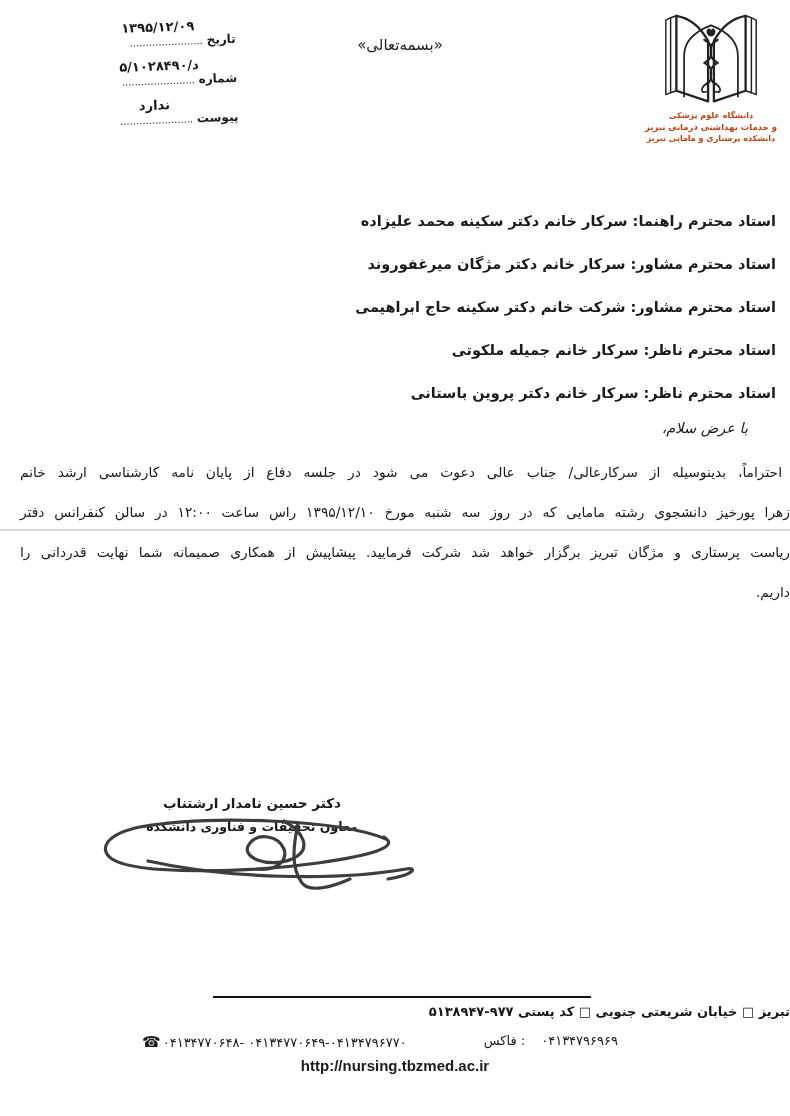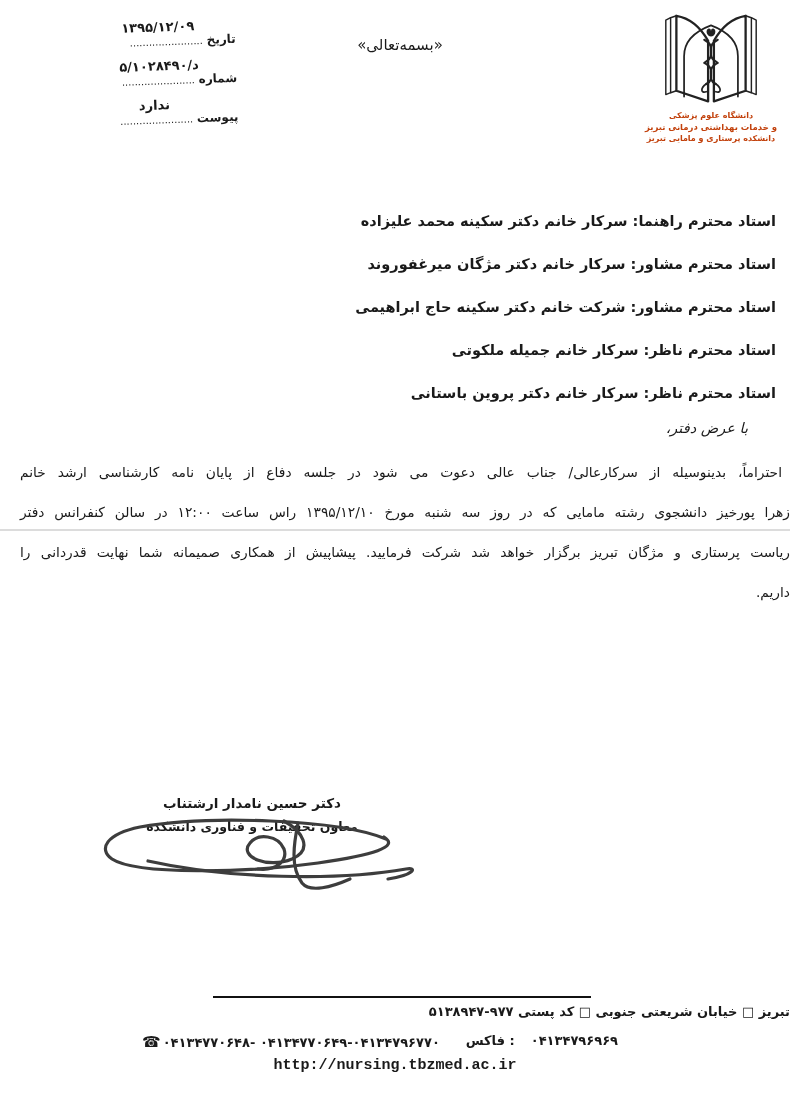--- a/index.html
+++ b/index.html
@@ -49,27 +49,27 @@
   .thesis .t-title{font-weight:bold;}
   
   .signature{position:absolute;top:793px;left:92px;width:320px;text-align:center;direction:rtl;}
   .sig-name{font-weight:bold;font-size:13.5px;line-height:20px;}
   .sig-role{font-weight:bold;font-size:12.5px;line-height:20px;margin-top:4px;}
   .sig-scribble{position:absolute;top:16px;left:-4px;}
   
   .footer-divider{position:absolute;top:996px;left:213px;width:378px;height:2px;background:#111;}
   .footer-line1{position:absolute;top:1004px;left:0;width:790px;text-align:right;direction:rtl;
     font-weight:bold;font-size:13px;}
-  .footer-line2{position:absolute;top:1033px;left:0;width:624px;height:22px;font-weight:bold;font-size:13px;}
+  .footer-line2{position:absolute;top:1033px;left:0;width:624px;height:22px;font-weight:normal;font-size:13px;}
   .phones-wrap{position:absolute;left:142px;top:0;direction:ltr;white-space:nowrap;}
   .fax-wrap{position:absolute;right:6px;top:0;direction:ltr;white-space:nowrap;}
   .fax-label{margin-right:16px;}
   .num{direction:ltr;unicode-bidi:isolate;}
   .footer-url{position:absolute;top:1057px;left:0;width:790px;text-align:center;
-    font-family:Liberation Mono, monospace;font-weight:bold;font-size:15px;}
+    font-family:Liberation Sans, sans-serif;font-weight:bold;font-size:15px;}
   .phone-glyph{font-size:15px;margin-right:2px;}
 </style>
 </head>
 <body>
 
 <div class="page">
 
   <div class="stamp">
     <div class="stamp-row">
       <div class="stamp-value">
@@ -116,21 +116,21 @@
   </div>
 
   <div class="recipients">
     <div class="recipient">استاد محترم راهنما: سرکار خانم دکتر سکینه محمد علیزاده</div>
     <div class="recipient">استاد محترم مشاور: سرکار خانم دکتر مژگان میرغفوروند</div>
     <div class="recipient">استاد محترم مشاور: شرکت خانم دکتر سکینه حاج ابراهیمی</div>
     <div class="recipient">استاد محترم ناظر: سرکار خانم جمیله ملکوتی</div>
     <div class="recipient">استاد محترم ناظر: سرکار خانم دکتر پروین باستانی</div>
   </div>
 
-  <div class="salutation">با عرض دفتر،</div>
+  <div class="salutation">با عرض سلام،</div>
 
   <div class="body-par">
     <div class="body-line first">احتراماً، بدینوسیله از سرکارعالی/ جناب عالی دعوت می شود در جلسه دفاع از پایان نامه کارشناسی ارشد خانم</div>
     <div class="body-line">زهرا پورخیز دانشجوی رشته مامایی  که در روز سه شنبه مورخ  ۱۳۹۵/۱۲/۱۰ راس ساعت ۱۲:۰۰ در سالن کنفرانس دفتر</div>
     <div class="body-line">ریاست پرستاری و مژگان تبریز برگزار خواهد شد شرکت فرمایید. پیشاپیش از همکاری صمیمانه شما نهایت قدردانی را</div>
     <div class="body-line last">داریم.</div>
   </div>
   <div class="scan-line"></div>
 
 

